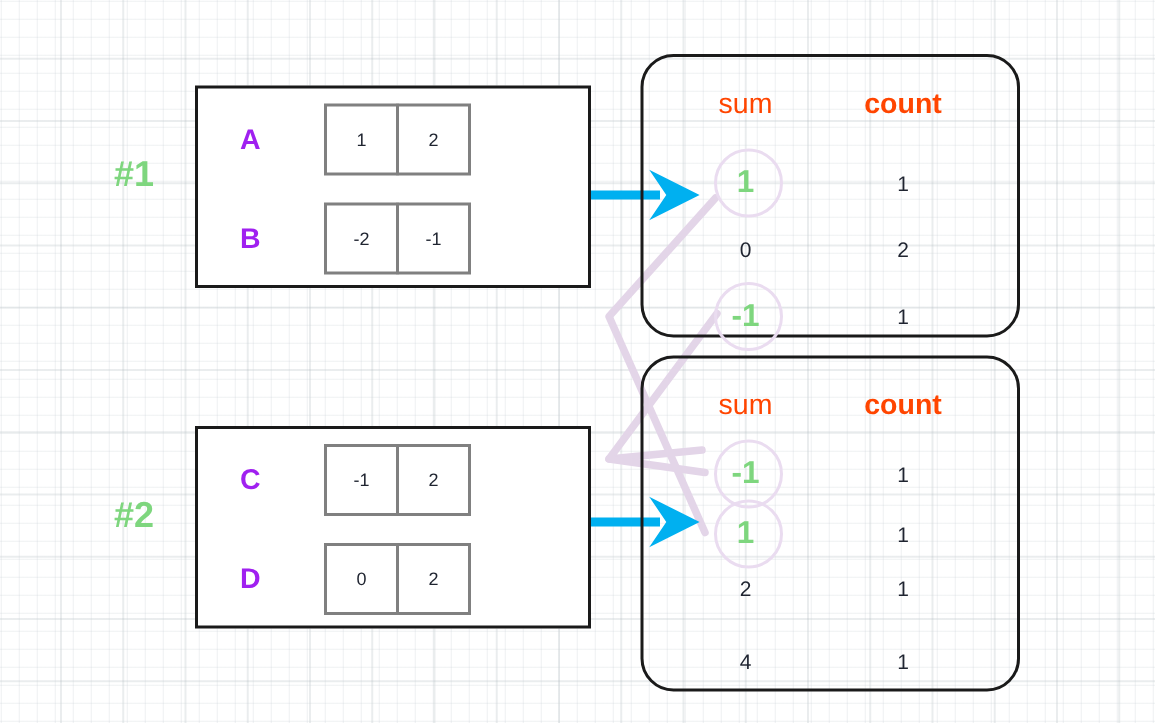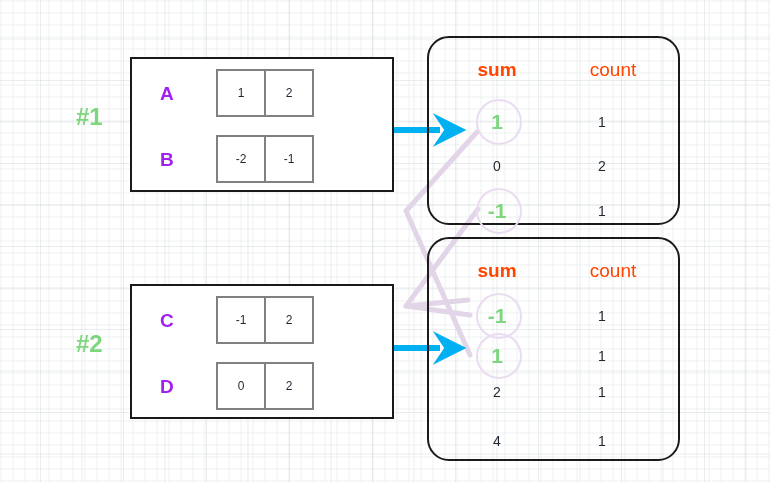--- a/index.html
+++ b/index.html
@@ -106,22 +106,22 @@
 
   .agg-head {
     position: absolute;
     top: 22px;
     color: #ff4500;
     font-size: 19px;
     line-height: 1;
     text-align: center;
     width: 80px;
   }
-  .col-sum   { left: 28px; font-weight: bold; }
-  .col-count { left: 144px; }
+  .col-sum   { left: 28px; }
+  .col-count { left: 133px; font-weight: bold; }
 
   .agg-cell {
     position: absolute;
     font-size: 14px;
     color: #1f2430;
     text-align: center;
     width: 80px;
     line-height: 1;
   }
   .agg-cell.sum   { left: 28px; }

